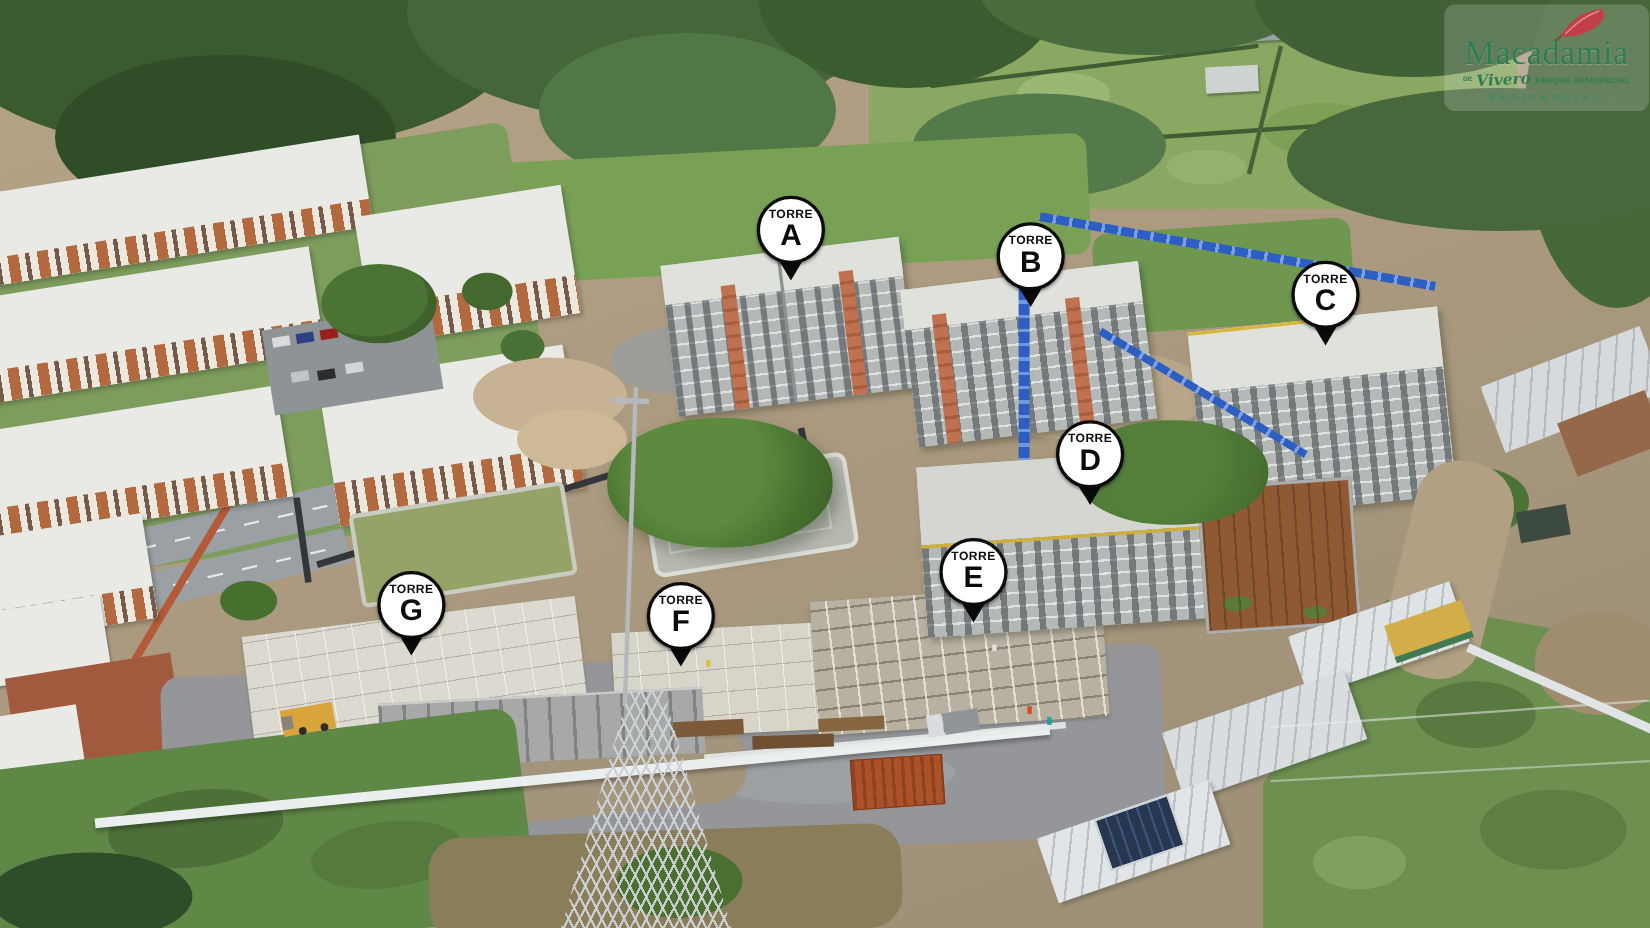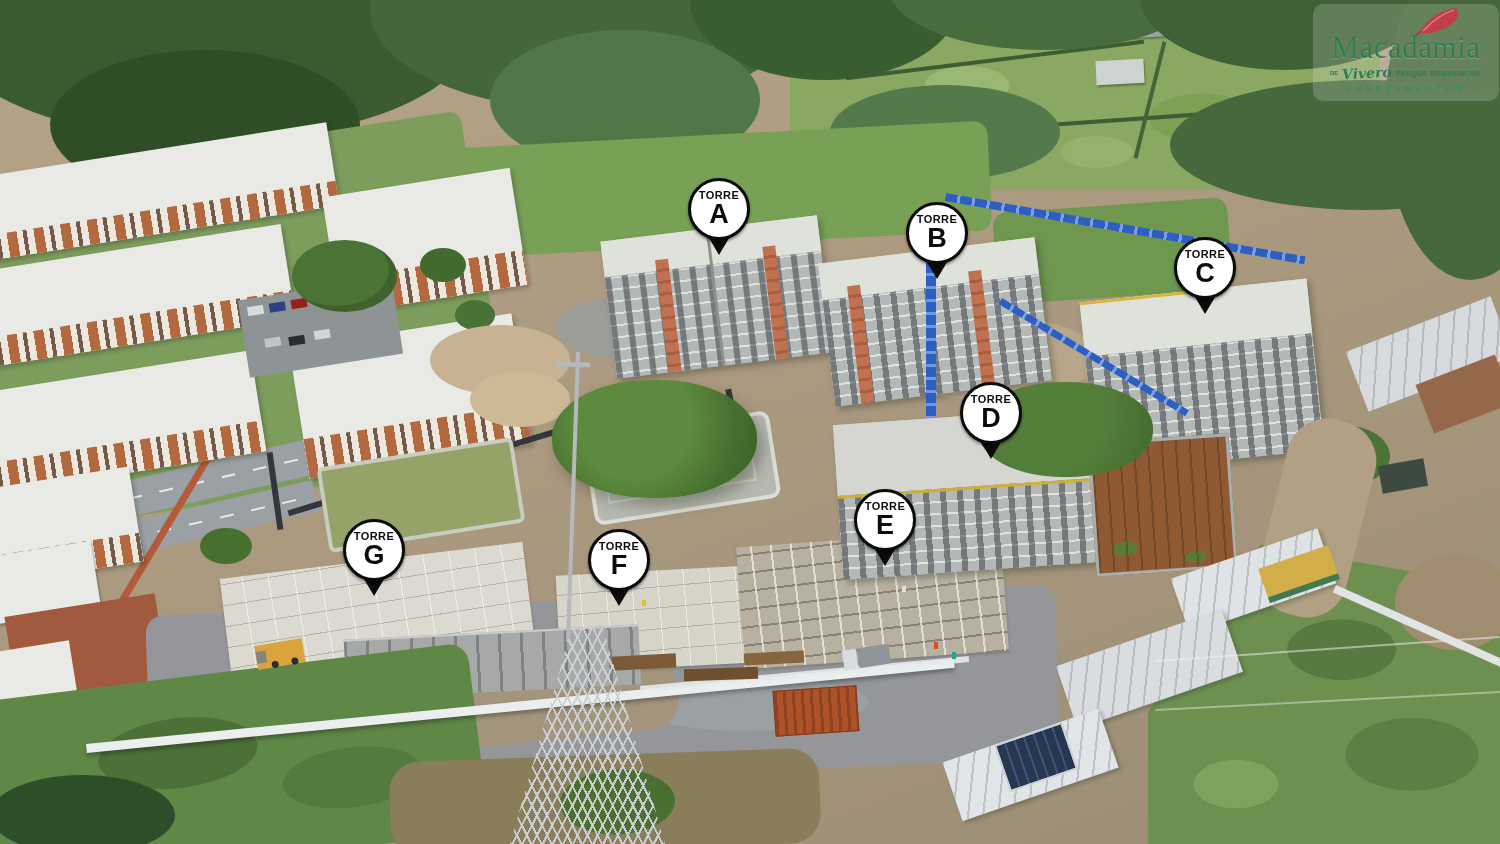--- a/index.html
+++ b/index.html
@@ -290,16 +290,16 @@
         <path d="M15 27 Q27 5 52 2 Q59 10 45 20 Q30 29 15 27 Z" fill="#c13f48"></path>
         <path d="M19 25 Q34 9 50 4" stroke="#e08a92" stroke-width="1.3" fill="none"></path>
       </svg>
     </div>
     <div class="logo-brand">Macadamia</div>
     <div class="logo-row">
       <span class="logo-de">DE</span>
       <span class="logo-script">Vivero</span>
       <span class="logo-sub">PARQUE RESIDENCIAL</span>
     </div>
-    <div class="logo-apts">APARTAMENTOS</div>
+    <div class="logo-apts">RESIDENCIAL</div>
   </div>
 
 </div>
 
 </body></html>

